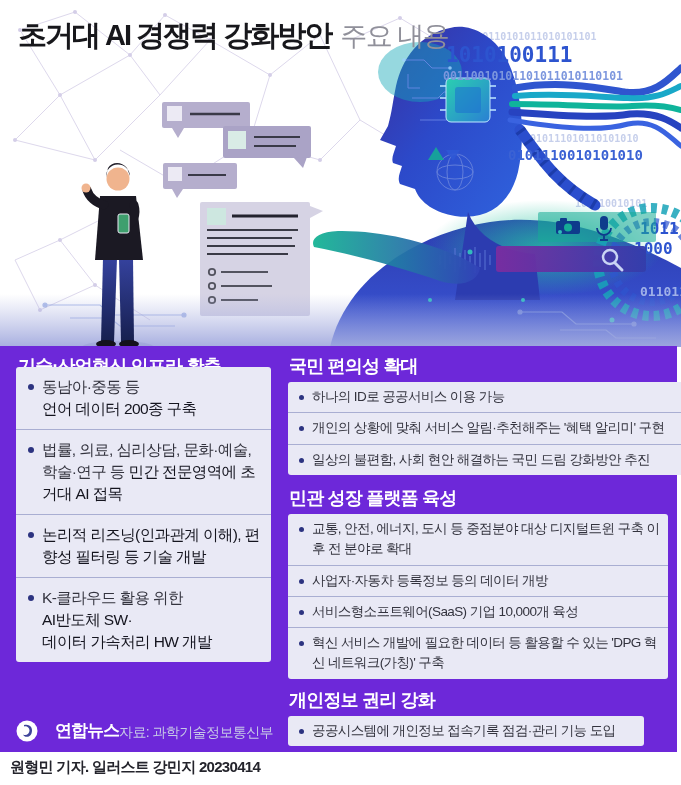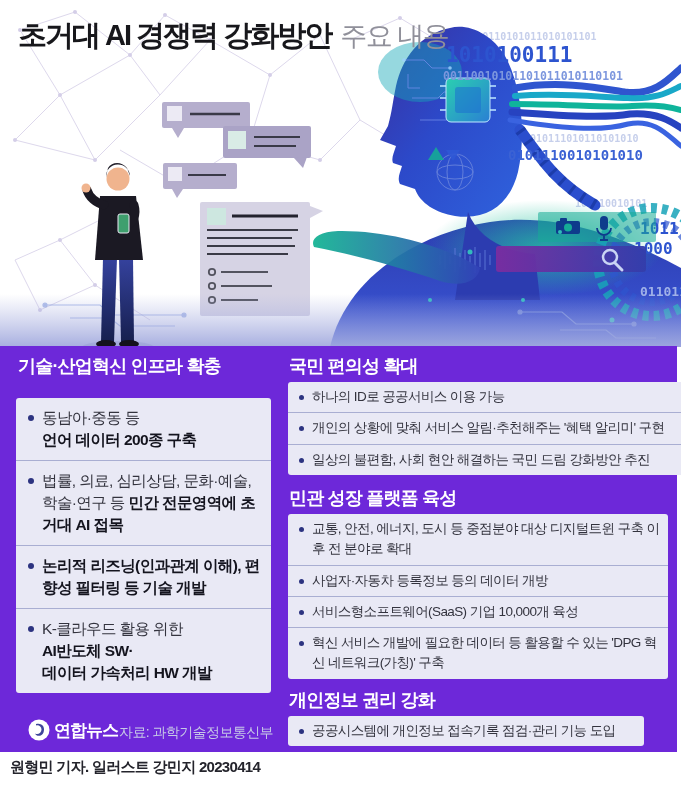--- a/index.html
+++ b/index.html
@@ -19,24 +19,24 @@
   .content{position:absolute;top:346px;left:0;width:677px;height:406px;background:#6d28d9;z-index:20;}
   .sec-h{position:absolute;color:#ffffff;font-weight:700;font-size:18px;letter-spacing:-0.8px;}
   .box{position:absolute;background:#e9e9f5;border-radius:3px;}
   .row{position:relative;padding:5px 8px 5px 24px;font-size:13.5px;line-height:1.5;
        letter-spacing:-0.6px;color:#33333e;}
   .row + .row{border-top:1px solid #a9aed2;}
   .bullet{position:absolute;left:11px;top:13px;width:5px;height:5px;border-radius:50%;background:#2c3380;}
   .lbox .row{padding:9px 10px 9px 26px;font-size:15.5px;line-height:1.42;}
   .lbox .bullet{left:12px;top:17px;width:6px;height:6px;}
   .blk{display:block;}
-  .b{font-weight:700;color:#14141e;}
+  .b{font-weight:400;color:#14141e;}
 
   
-  .logo-row{position:absolute;left:28px;top:373px;display:flex;align-items:flex-start;gap:4px;}
+  .logo-row{position:absolute;left:16px;top:373px;display:flex;align-items:center;gap:17px;}
   .logo-text{color:#ffffff;font-weight:800;font-size:17px;letter-spacing:-1px;}
   .source{position:absolute;left:119px;top:378px;color:#c6c8e6;font-size:14px;letter-spacing:-0.6px;}
   .credit{position:absolute;left:10px;top:758px;color:#24242c;font-size:15px;font-weight:600;
           letter-spacing:-0.7px;z-index:25;}
 </style>
 </head>
 <body>
 
 <div id="page">
 
@@ -254,21 +254,21 @@
     </g>
   </svg>
 
   <div class="title">
     <span class="main">초거대 AI 경쟁력 강화방안</span><span class="sub">주요 내용</span>
   </div>
 
   <div class="content">
 
     <div class="sec-h" style="left:18px;top:8px;">기술·산업혁신 인프라 확충</div>
-    <div class="box lbox" style="left:16px;top:52px;width:255px;">
+    <div class="box lbox" style="left:16px;top:21px;width:255px;">
       <div class="row">
         <span class="bullet"></span>
         <span class="blk">동남아·중동 등</span>
         <span class="blk b">언어 데이터 200종 구축</span>
       </div>
       <div class="row">
         <span class="bullet"></span>
         <span>법률, 의료, 심리상담, 문화·예술, 학술·연구 등 </span><span class="b">민간 전문영역에 초거대 AI 접목</span>
       </div>
       <div class="row">

